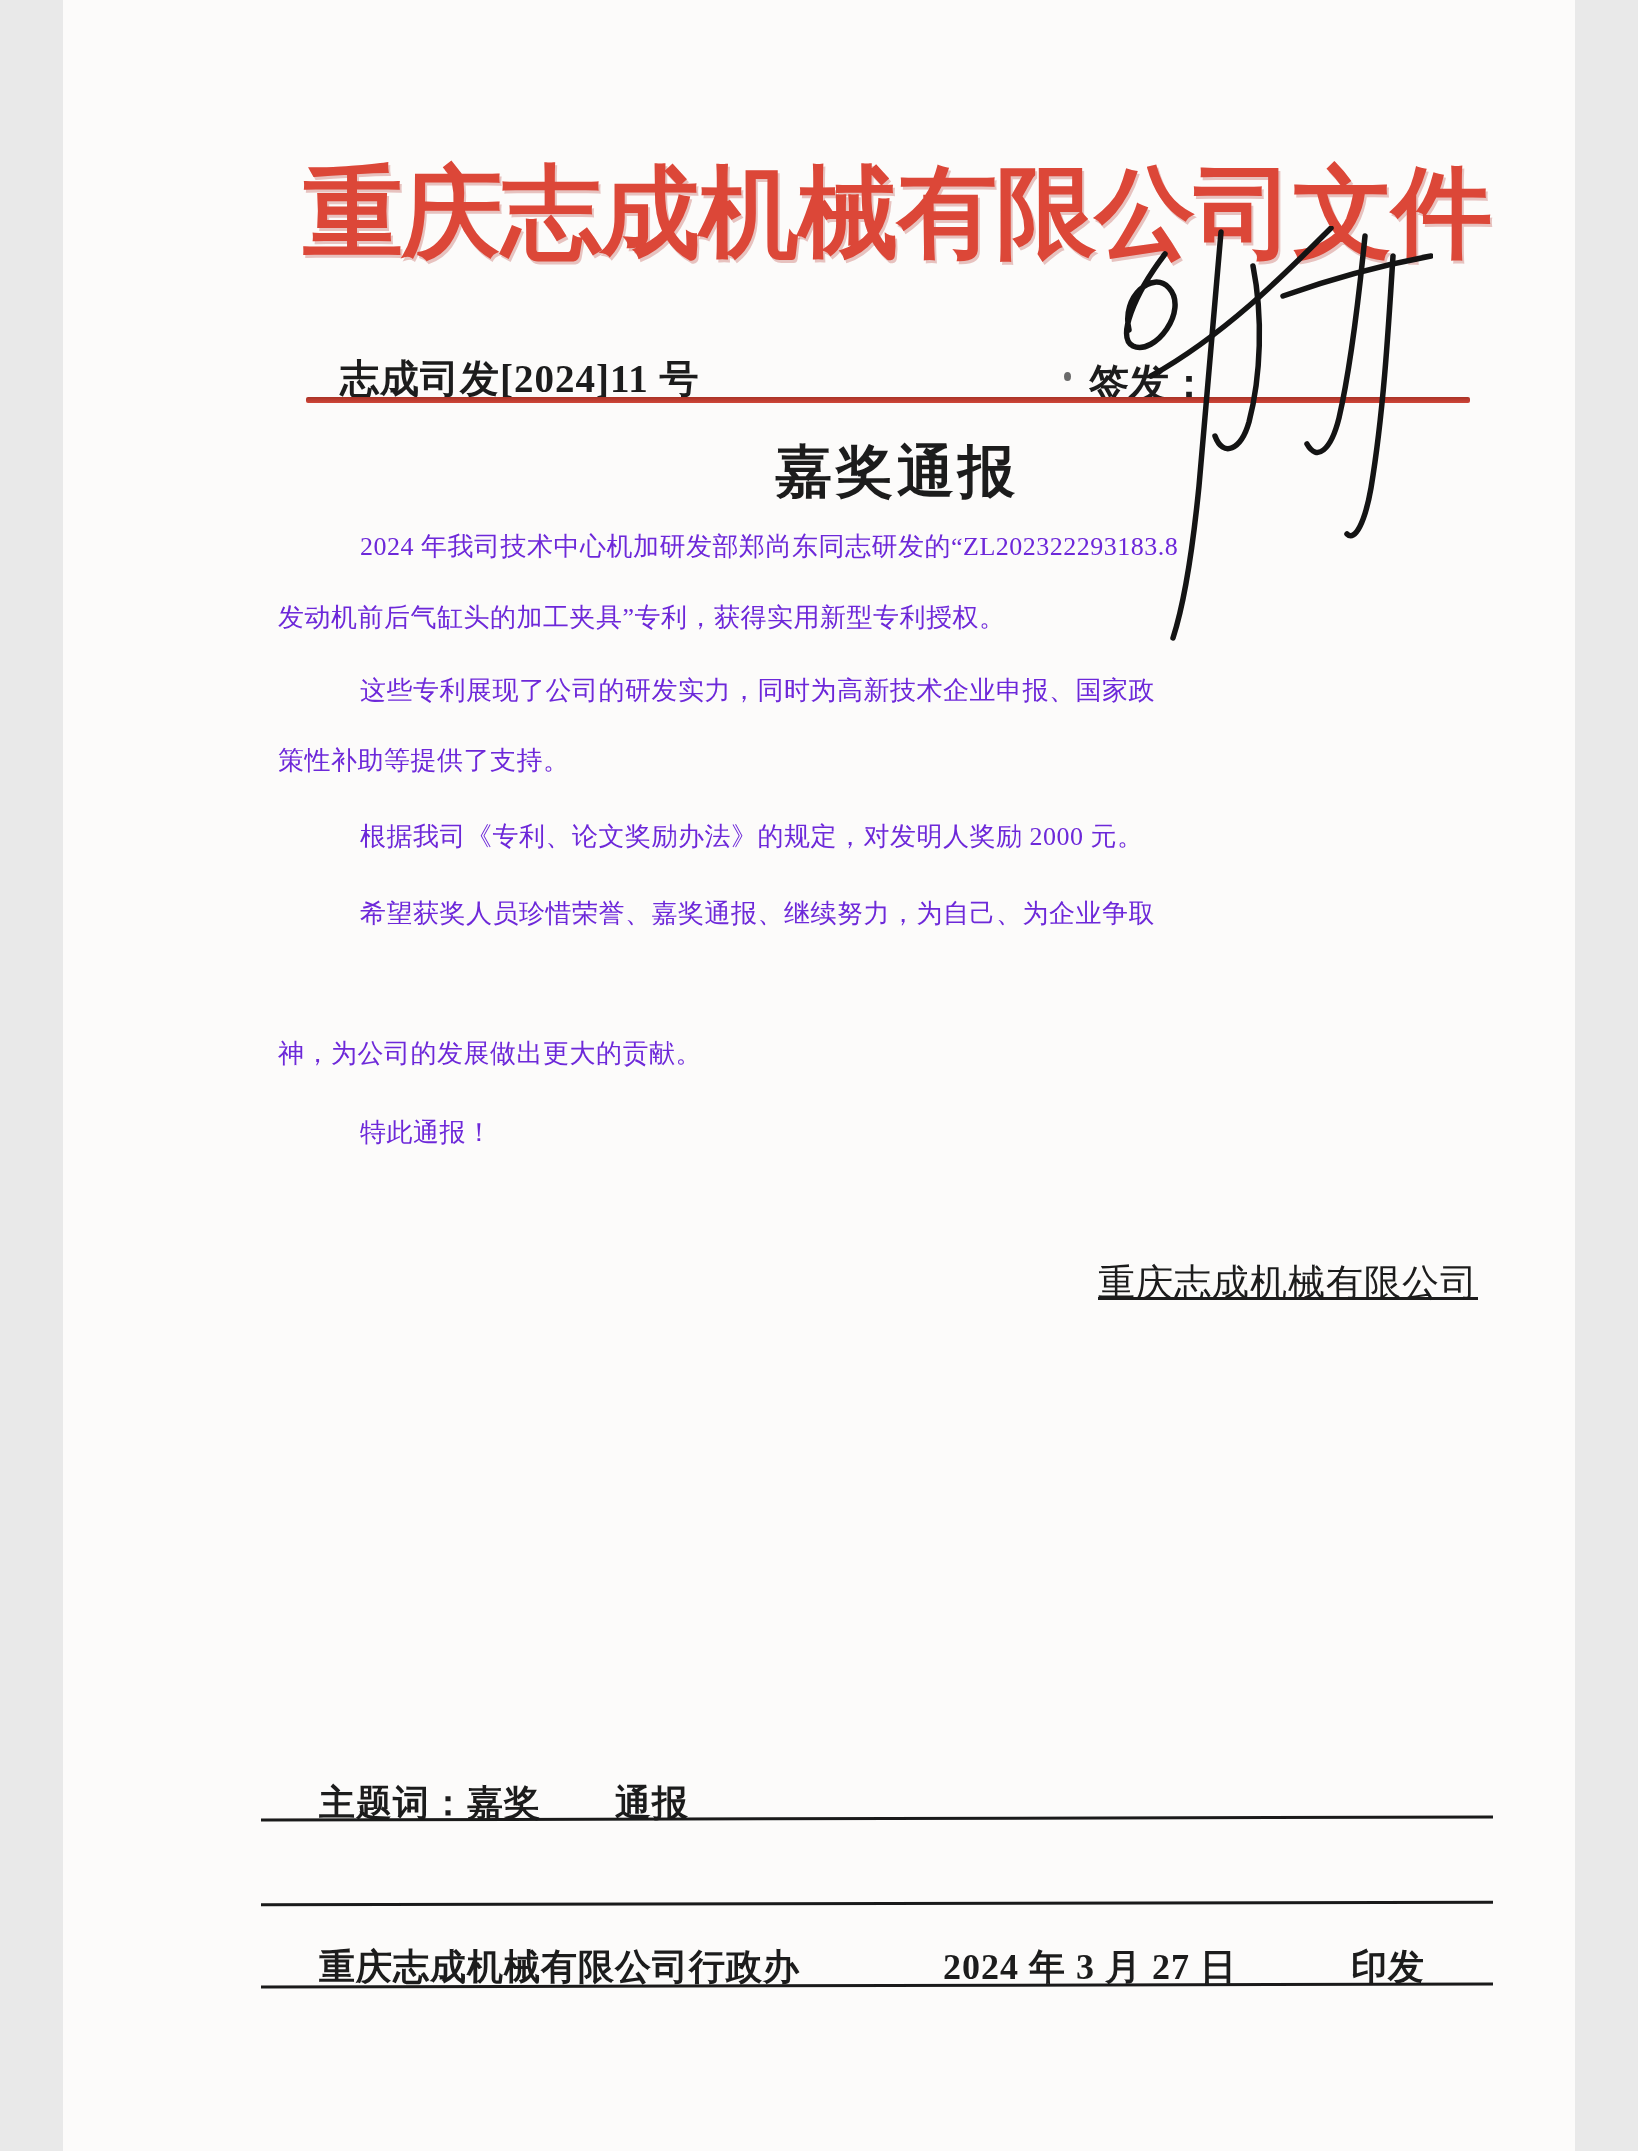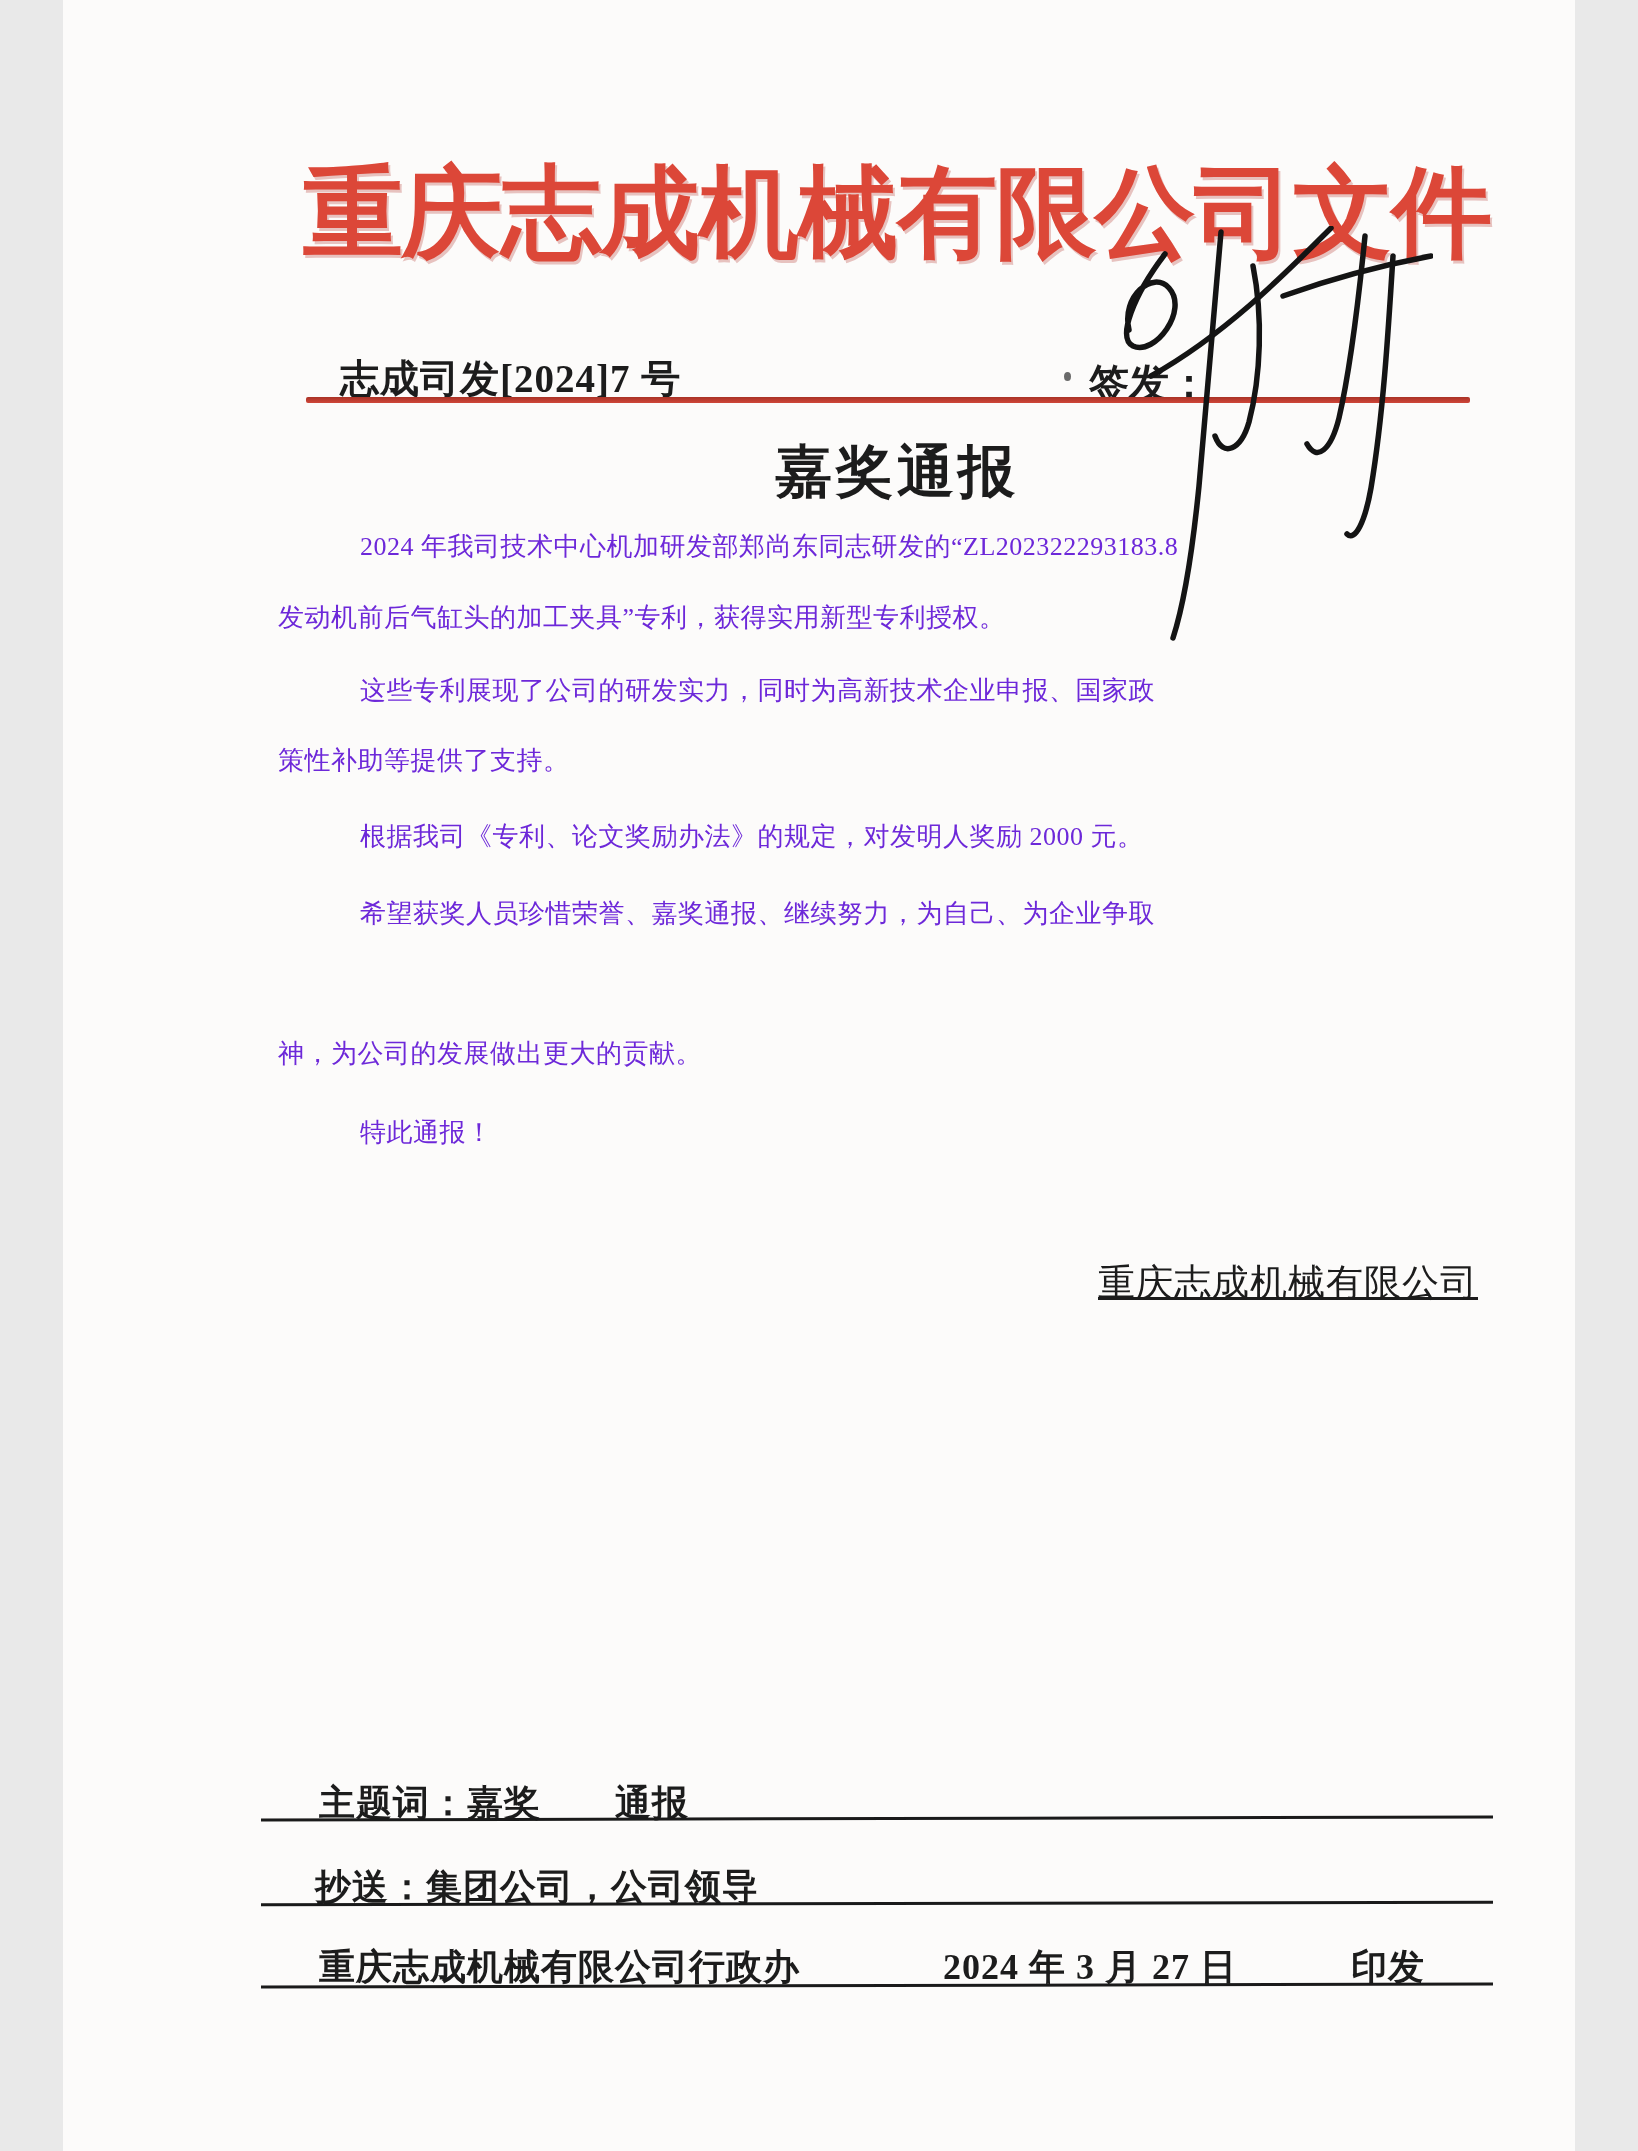--- a/index.html
+++ b/index.html
@@ -74,21 +74,21 @@
 
   .signature-svg{left:1040px;top:226px;}
 </style>
 </head>
 <body>
 
 <div class="page">
 
   <div class="abs masthead">重庆志成机械有限公司文件</div>
 
-  <div class="abs doc-number">志成司发[2024]7 号</div>
+  <div class="abs doc-number">志成司发[2024]11 号</div>
 
   <div class="abs issuer-label">签发：</div>
 
   <div class="abs ink-speck"></div>
 
   <div class="abs red-rule"></div>
 
   <svg class="abs signature-svg" width="330" height="420" viewBox="0 0 330 420">
     <g fill="none" stroke="#141414" stroke-width="5.5" stroke-linecap="round" stroke-linejoin="round">
       <path d="M62,28 C30,70 14,112 30,120 C52,130 86,84 66,62 C50,44 18,70 26,104"></path>
@@ -110,21 +110,20 @@
   <div class="abs bline indent" style="top:821px">根据我司《专利、论文奖励办法》的规定，对发明人奖励 2000 元。</div>
   <div class="abs bline indent" style="top:898px">希望获奖人员珍惜荣誉、嘉奖通报、继续努力，为自己、为企业争取</div>
   <div class="abs bline" style="top:1038px">神，为公司的发展做出更大的贡献。</div>
   <div class="abs bline indent" style="top:1117px">特此通报！</div>
 
   <div class="abs sig-company">重庆志成机械有限公司</div>
 
   <div class="abs foot foot-subject">主题词：嘉奖　　通报</div>
   <div class="abs foot-rule r1"></div>
 
-  <div class="abs foot foot-cc">抄送：集团公司，公司领导</div>
   <div class="abs foot-rule r2"></div>
 
   <div class="abs foot foot-office">重庆志成机械有限公司行政办</div>
   <div class="abs foot foot-date">2024 年 3 月 27 日</div>
   <div class="abs foot foot-print">印发</div>
   <div class="abs foot-rule r3"></div>
 
 </div>
 
 </body></html>

